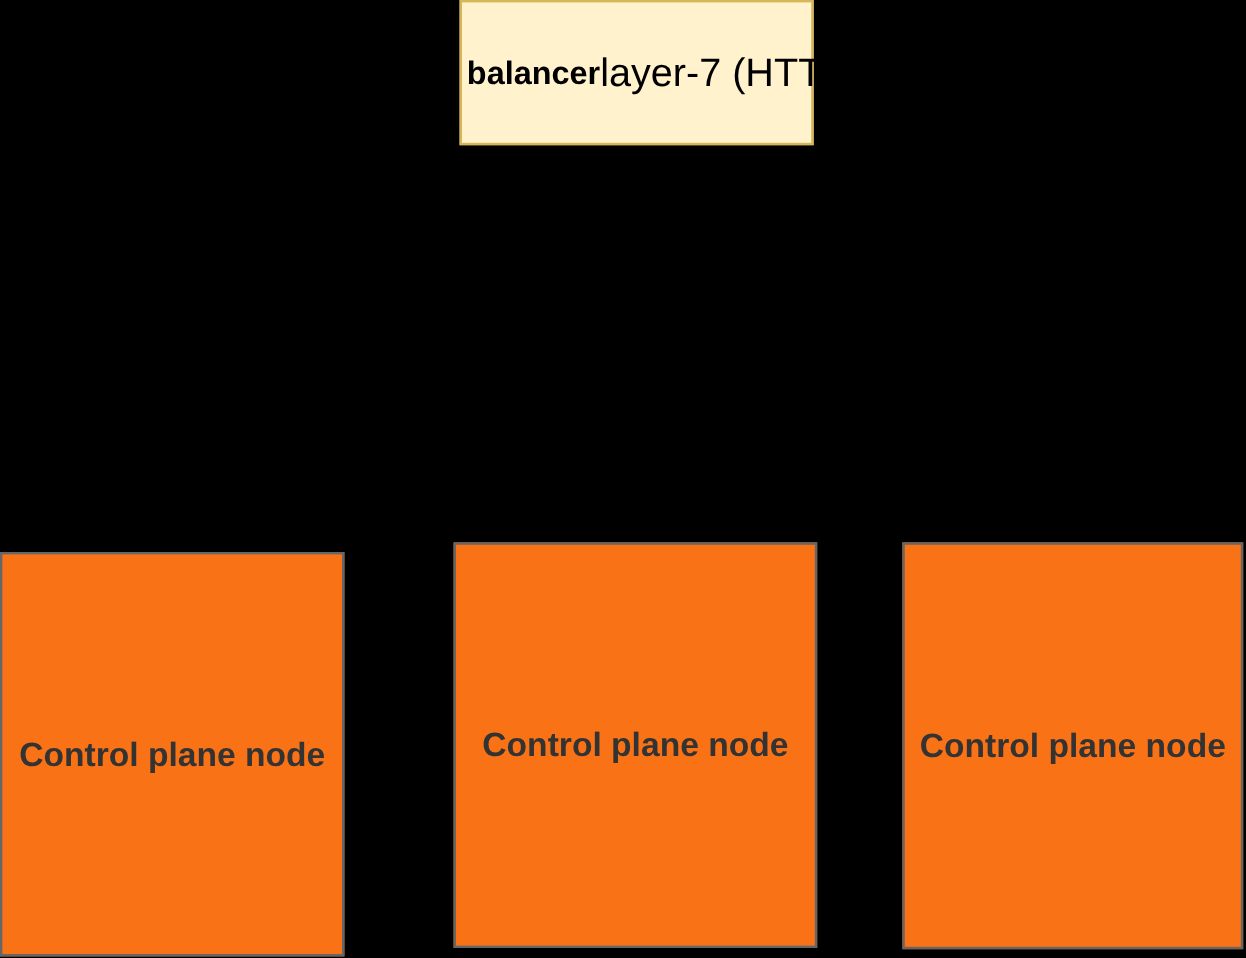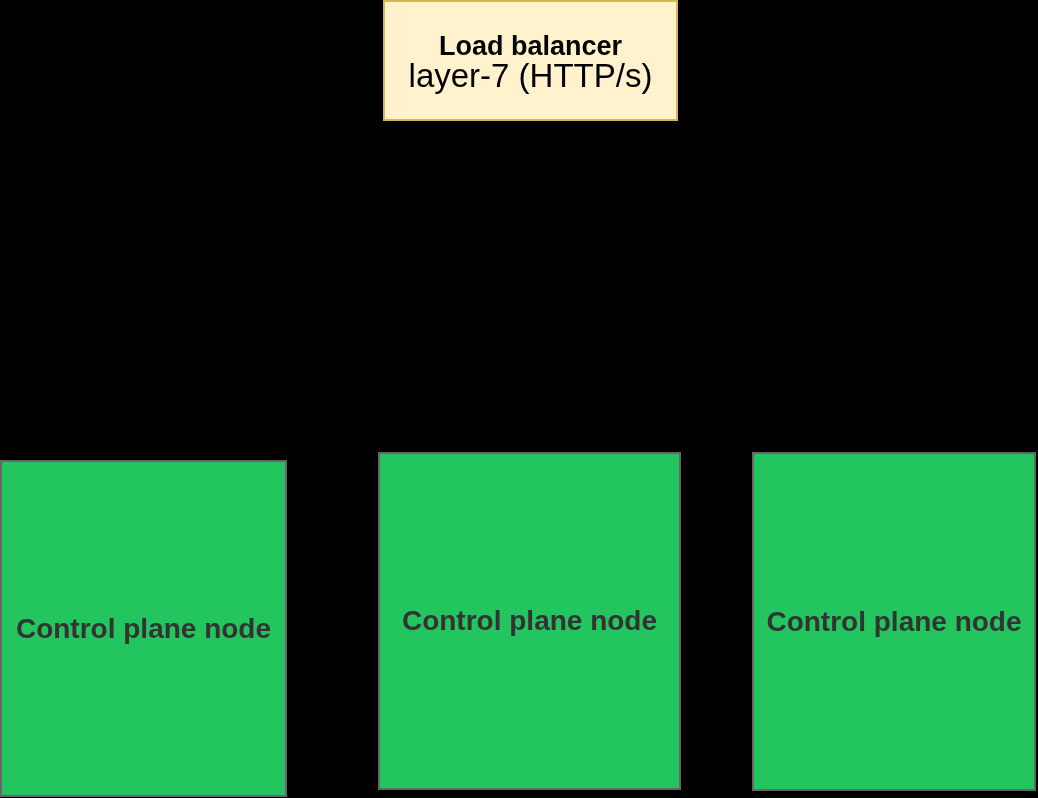--- a/index.html
+++ b/index.html
@@ -12,21 +12,20 @@
     width: 1038px;
     height: 798px;
     background: #000000;
     overflow: hidden;
     font-family: "Liberation Sans", "DejaVu Sans", sans-serif;
   }
   .node-box {
     position: absolute;
     box-sizing: border-box;
     display: flex;
-    flex-direction: column;
     align-items: center;
     justify-content: center;
     text-align: center;
   }
   .lb-box {
     left: 383px;
     top: 0px;
     width: 295px;
     height: 121px;
     background: #FFF2CC;
@@ -39,21 +38,21 @@
     line-height: 30px;
     white-space: nowrap;
   }
   .lb-subtitle {
     font-size: 33px;
     font-weight: normal;
     line-height: 30px;
     white-space: nowrap;
   }
   .cp-box {
-    background: #22c55e;
+    background: #f97316;
     border: 2px solid #666666;
     color: #333333;
     font-size: 28px;
     font-weight: bold;
     white-space: nowrap;
   }
   .cp-1 { left: 0px;   top: 460px; width: 287px; height: 337px; }
   .cp-2 { left: 378px; top: 452px; width: 303px; height: 338px; }
   .cp-3 { left: 752px; top: 452px; width: 284px; height: 339px; }
 </style>

